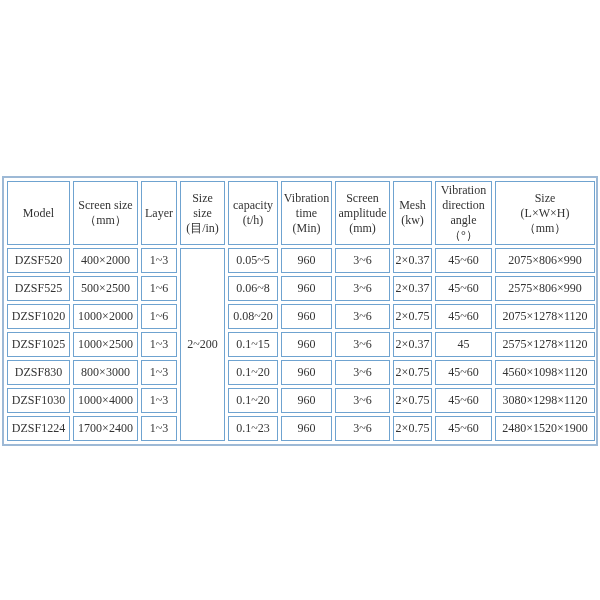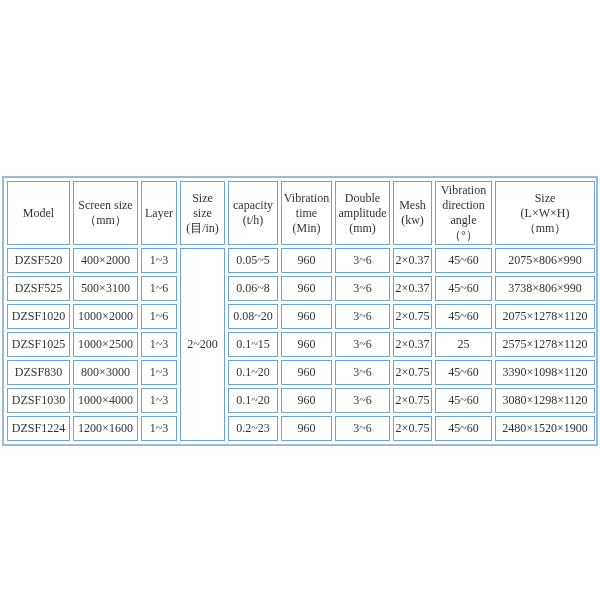--- a/index.html
+++ b/index.html
@@ -74,21 +74,21 @@
 （mm）</th>
           <th>Layer</th>
           <th>Size
 size
 (目/in)</th>
           <th>capacity
 (t/h)</th>
           <th>Vibration
 time
 (Min)</th>
-          <th>Double
+          <th>Screen
 amplitude
 (mm)</th>
           <th>Mesh
 (kw)</th>
           <th>Vibration
 direction
 angle（°）</th>
           <th>Size
 (L×W×H)
 （mm）</th>
@@ -102,78 +102,78 @@
           <td class="mesh-cell" rowspan="7">2~200</td>
           <td>0.05~5</td>
           <td>960</td>
           <td>3~6</td>
           <td>2×0.37</td>
           <td>45~60</td>
           <td>2075×806×990</td>
         </tr>
         <tr>
           <td>DZSF525</td>
-          <td>500×3100</td>
+          <td>500×2500</td>
           <td>1~6</td>
           <td>0.06~8</td>
           <td>960</td>
           <td>3~6</td>
           <td>2×0.37</td>
           <td>45~60</td>
-          <td>3738×806×990</td>
+          <td>2575×806×990</td>
         </tr>
         <tr>
           <td>DZSF1020</td>
           <td>1000×2000</td>
           <td>1~6</td>
           <td>0.08~20</td>
           <td>960</td>
           <td>3~6</td>
           <td>2×0.75</td>
           <td>45~60</td>
           <td>2075×1278×1120</td>
         </tr>
         <tr>
           <td>DZSF1025</td>
           <td>1000×2500</td>
           <td>1~3</td>
           <td>0.1~15</td>
           <td>960</td>
           <td>3~6</td>
           <td>2×0.37</td>
-          <td>25</td>
+          <td>45</td>
           <td>2575×1278×1120</td>
         </tr>
         <tr>
           <td>DZSF830</td>
           <td>800×3000</td>
           <td>1~3</td>
           <td>0.1~20</td>
           <td>960</td>
           <td>3~6</td>
           <td>2×0.75</td>
           <td>45~60</td>
-          <td>3390×1098×1120</td>
+          <td>4560×1098×1120</td>
         </tr>
         <tr>
           <td>DZSF1030</td>
           <td>1000×4000</td>
           <td>1~3</td>
           <td>0.1~20</td>
           <td>960</td>
           <td>3~6</td>
           <td>2×0.75</td>
           <td>45~60</td>
           <td>3080×1298×1120</td>
         </tr>
         <tr>
           <td>DZSF1224</td>
-          <td>1200×1600</td>
+          <td>1700×2400</td>
           <td>1~3</td>
-          <td>0.2~23</td>
+          <td>0.1~23</td>
           <td>960</td>
           <td>3~6</td>
           <td>2×0.75</td>
           <td>45~60</td>
           <td>2480×1520×1900</td>
         </tr>
       </tbody>
     </table>
   </div>
 </div>

